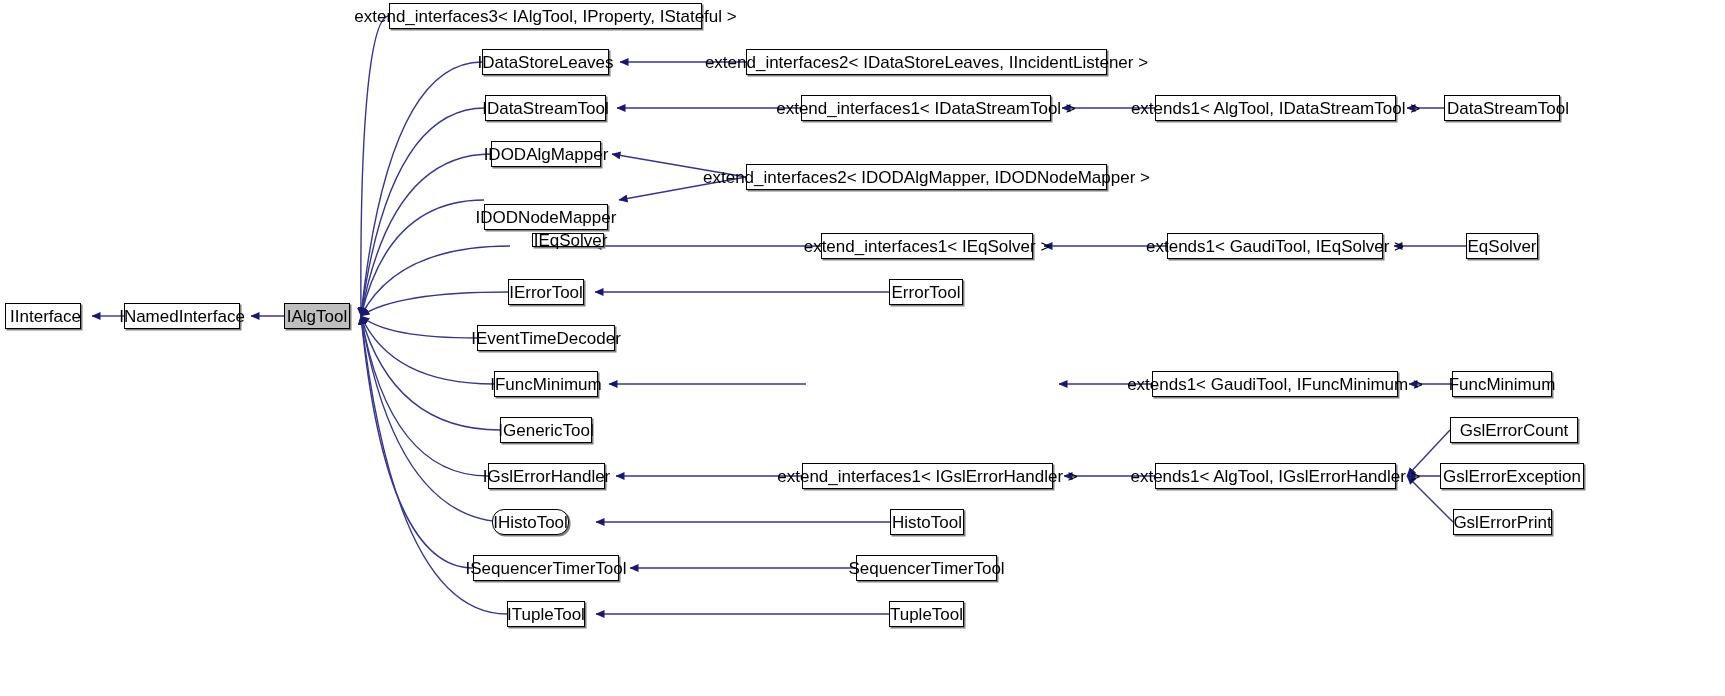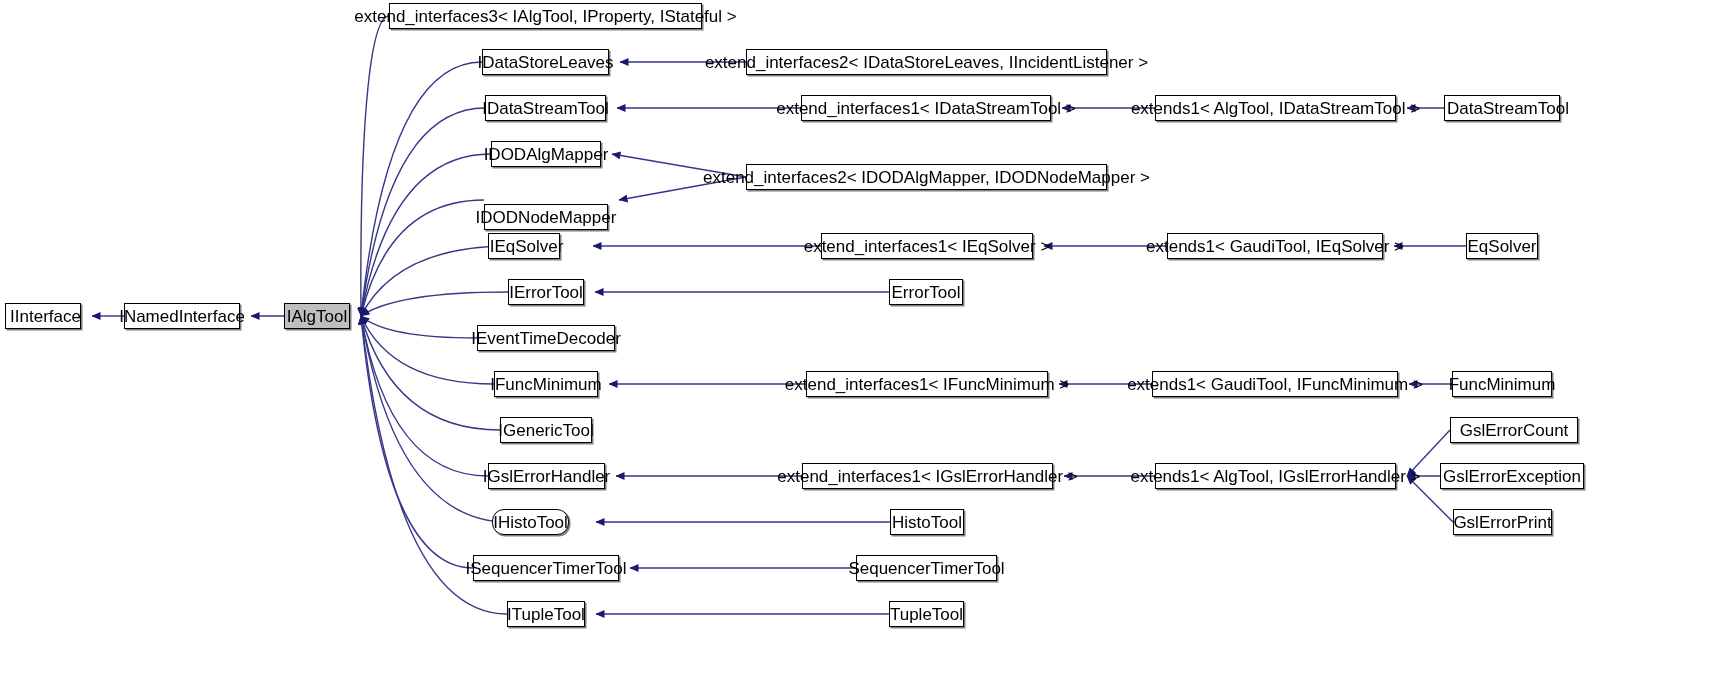--- a/index.html
+++ b/index.html
@@ -93,35 +93,34 @@
       <path d="M1453,522 L1407,476" fill="none" stroke="#373787" stroke-width="1.4" marker-end="url(#arrowhead)"></path>
     </svg>
 <div class="node" style="left: 5px; top: 303px; width: 76px; height: 26px; padding-left: 12px;">IInterface</div>
     <div class="node" style="left: 124px; top: 303px; width: 116px; height: 26px;">INamedInterface</div>
     <div class="node highlight" style="left: 284px; top: 303px; width: 66px; height: 26px;">IAlgTool</div>
     <div class="node" style="left: 389px; top: 3px; width: 313px; height: 26px;">extend_interfaces3&lt; IAlgTool, IProperty, IStateful &gt;</div>
     <div class="node" style="left: 482px; top: 49px; width: 127px; height: 26px;">IDataStoreLeaves</div>
     <div class="node" style="left: 485px; top: 95px; width: 121px; height: 26px;">IDataStreamTool</div>
     <div class="node" style="left: 491px; top: 141px; width: 110px; height: 26px;">IDODAlgMapper</div>
     <div class="node" style="left: 484px; top: 204px; width: 124px; height: 26px;">IDODNodeMapper</div>
-    <div class="node" style="left: 488px; top: 233px; width: 72px; height: 26px; padding-left: 12px;">IEqSolver</div>
+    <div class="node" style="left: 532px; top: 233px; width: 72px; height: 14px; padding-left: 12px;">IEqSolver</div>
     <div class="node" style="left: 508px; top: 279px; width: 76px; height: 26px;">IErrorTool</div>
     <div class="node" style="left: 477px; top: 325px; width: 138px; height: 26px;">IEventTimeDecoder</div>
     <div class="node" style="left: 494px; top: 371px; width: 104px; height: 26px;">IFuncMinimum</div>
     <div class="node" style="left: 500px; top: 417px; width: 92px; height: 26px;">IGenericTool</div>
     <div class="node" style="left: 488px; top: 463px; width: 117px; height: 26px;">IGslErrorHandler</div>
     <div class="node" style="left: 492px; top: 509px; width: 77px; height: 26px; border-radius: 12px;">IHistoTool</div>
     <div class="node" style="left: 473px; top: 555px; width: 146px; height: 26px;">ISequencerTimerTool</div>
     <div class="node" style="left: 507px; top: 601px; width: 78px; height: 26px;">ITupleTool</div>
     <div class="node" style="left: 746px; top: 49px; width: 361px; height: 26px;">extend_interfaces2&lt; IDataStoreLeaves, IIncidentListener &gt;</div>
     <div class="node" style="left: 801px; top: 95px; width: 250px; height: 26px;">extend_interfaces1&lt; IDataStreamTool &gt;</div>
     <div class="node" style="left: 746px; top: 164px; width: 361px; height: 26px;">extend_interfaces2&lt; IDODAlgMapper, IDODNodeMapper &gt;</div>
     <div class="node" style="left: 821px; top: 233px; width: 212px; height: 26px; text-align: center;">extend_interfaces1&lt; IEqSolver &gt;</div>
     <div class="node" style="left: 889px; top: 279px; width: 74px; height: 26px;">ErrorTool</div>
-    <div class="node" style="left: 806px; top: 371px; width: 242px; height: 26px;">extend_interfaces1&lt; IFuncMinimum &gt;</div>
     <div class="node" style="left: 802px; top: 463px; width: 251px; height: 26px;">extend_interfaces1&lt; IGslErrorHandler &gt;</div>
     <div class="node" style="left: 890px; top: 509px; width: 74px; height: 26px;">HistoTool</div>
     <div class="node" style="left: 856px; top: 555px; width: 141px; height: 26px;">SequencerTimerTool</div>
     <div class="node" style="left: 889px; top: 601px; width: 75px; height: 26px;">TupleTool</div>
     <div class="node" style="left: 1155px; top: 95px; width: 241px; height: 26px;">extends1&lt; AlgTool, IDataStreamTool &gt;</div>
     <div class="node" style="left: 1167px; top: 233px; width: 216px; height: 26px;">extends1&lt; GaudiTool, IEqSolver &gt;</div>
     <div class="node" style="left: 1152px; top: 371px; width: 246px; height: 26px;">extends1&lt; GaudiTool, IFuncMinimum &gt;</div>
     <div class="node" style="left: 1155px; top: 463px; width: 241px; height: 26px;">extends1&lt; AlgTool, IGslErrorHandler &gt;</div>
     <div class="node" style="left: 1444px; top: 95px; width: 116px; height: 26px; padding-left: 19px;">DataStreamTool</div>
     <div class="node" style="left: 1466px; top: 233px; width: 72px; height: 26px;">EqSolver</div>

